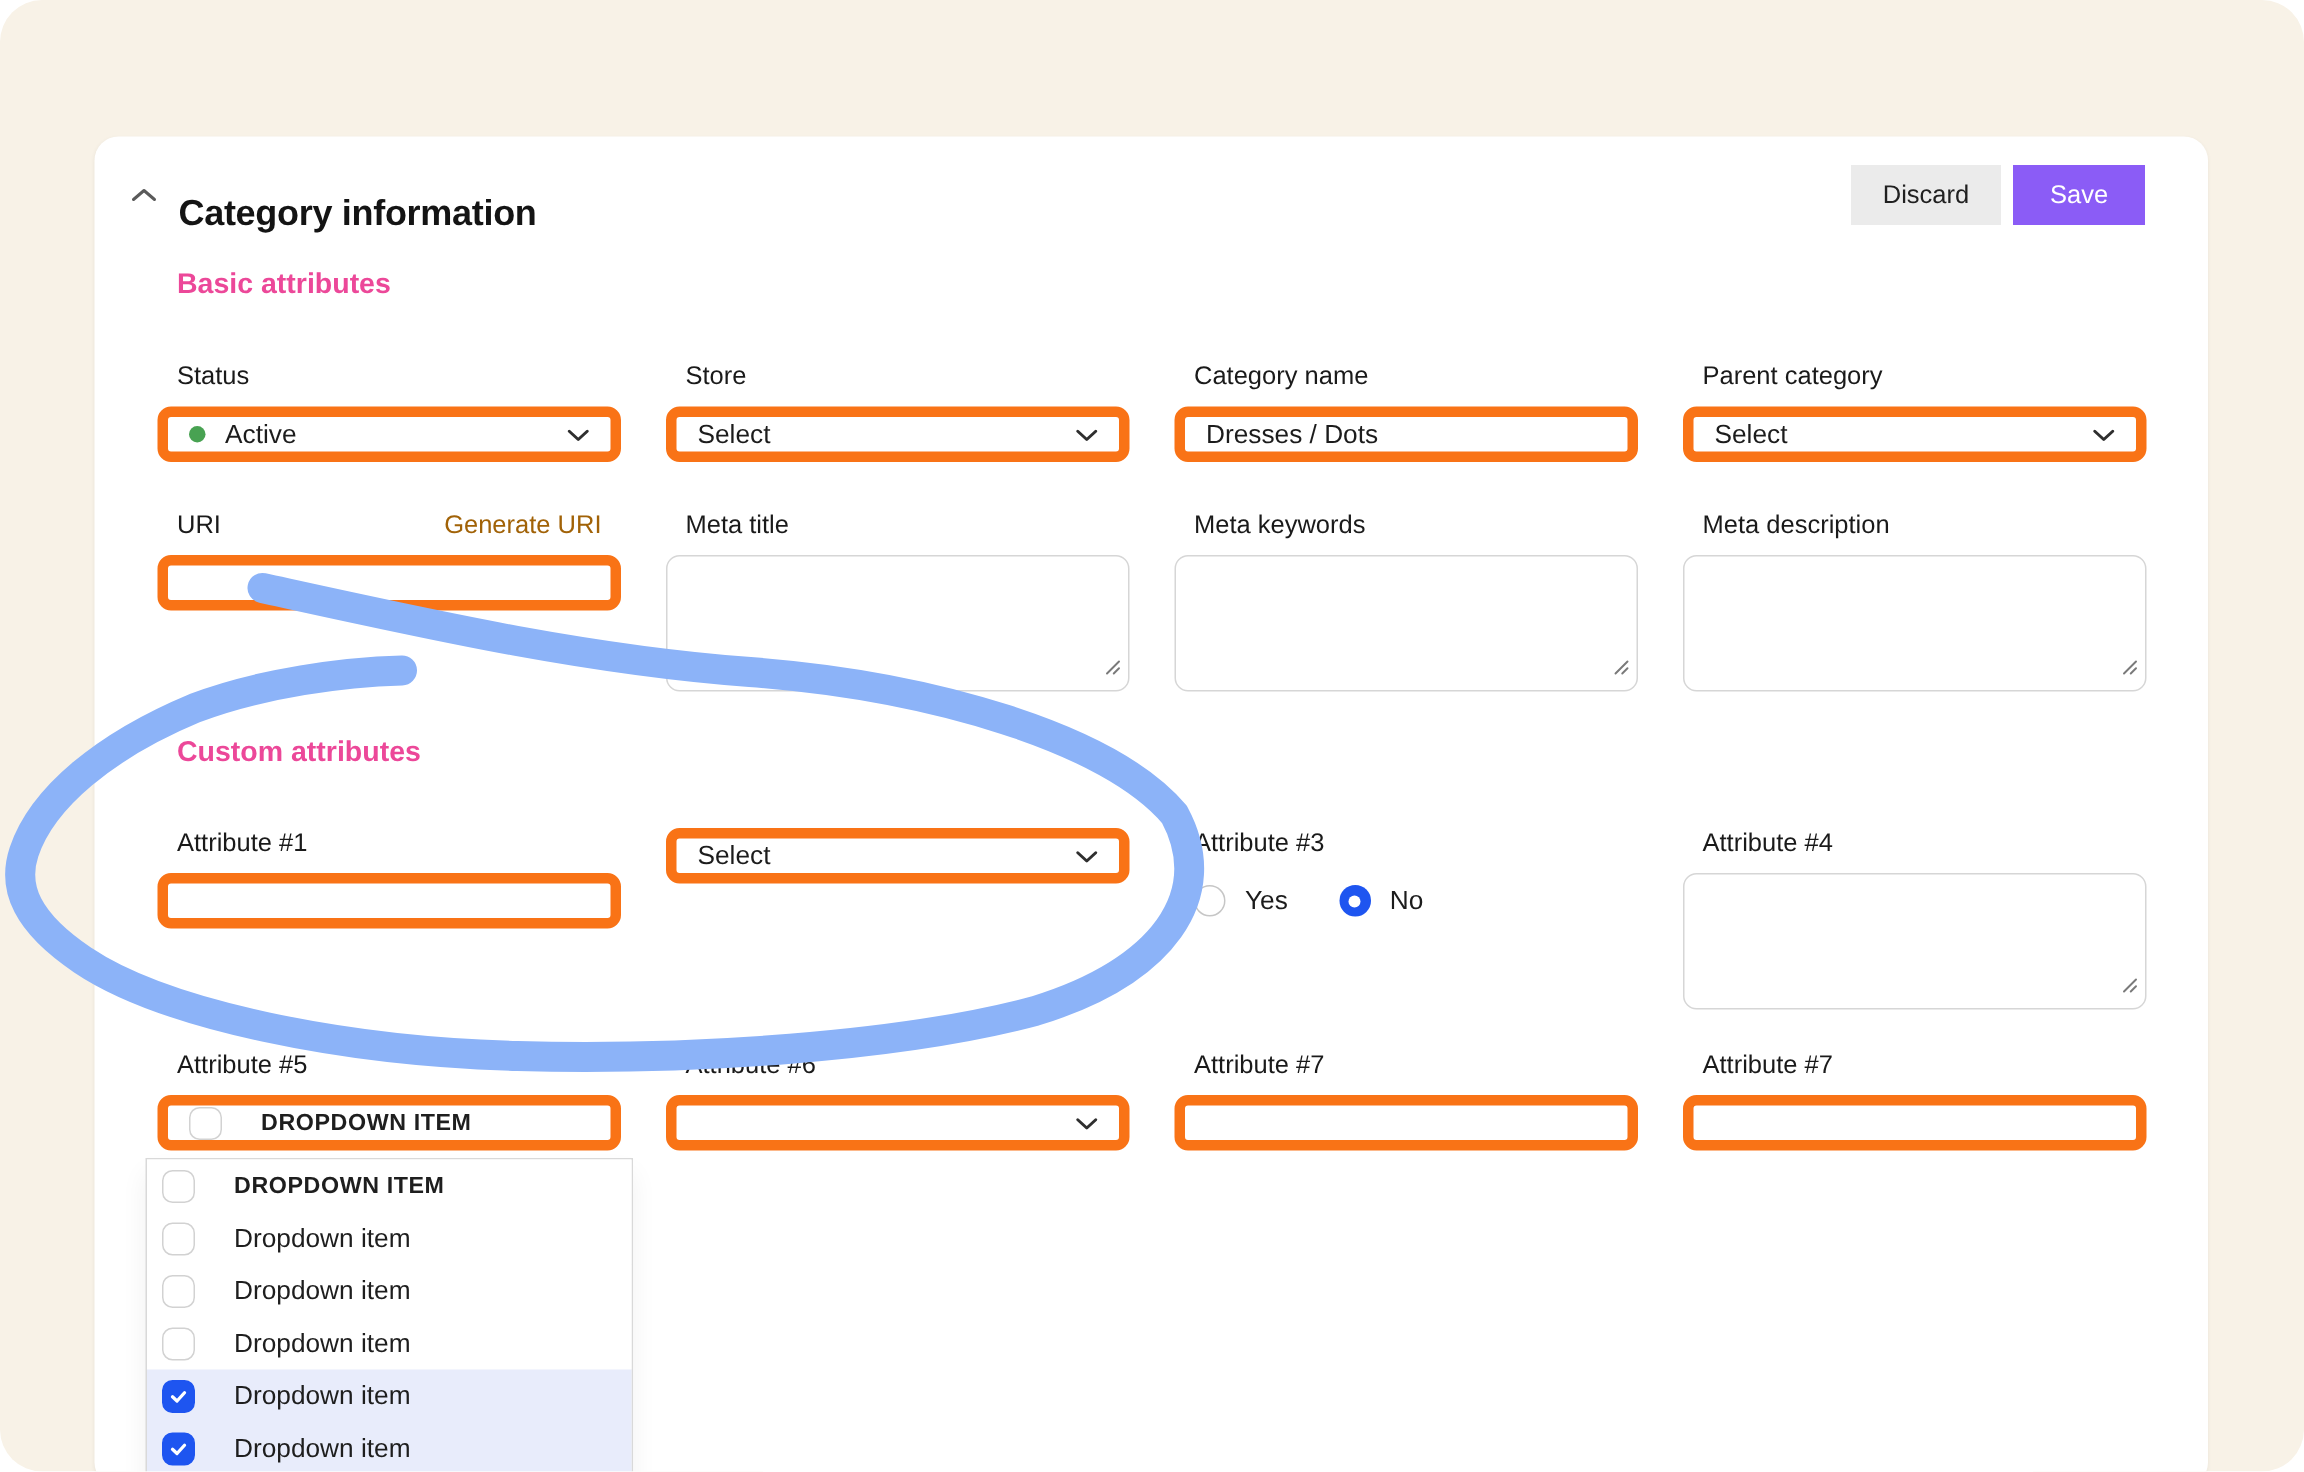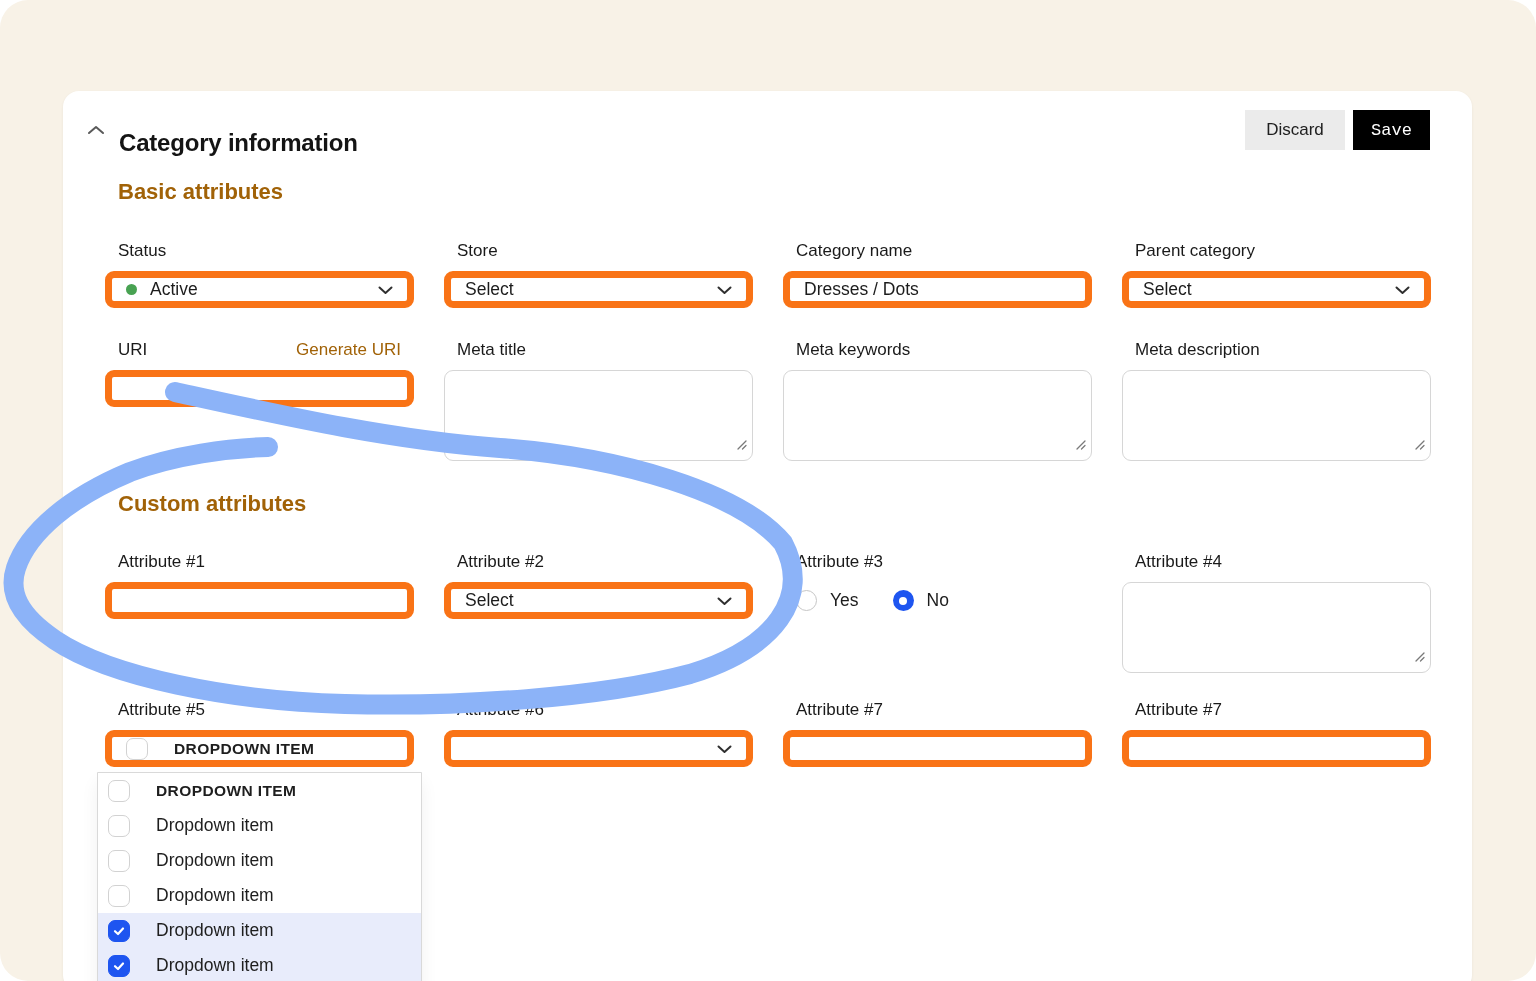--- a/index.html
+++ b/index.html
@@ -9,23 +9,23 @@
   .card { position:absolute; left:63px; top:91px; width:1409px; height:900px;
           background:#ffffff; border-radius:16px; box-shadow:0 1px 3px rgba(0,0,0,.06); }
 
   
   .card-header { position:absolute; left:19px; right:42px; top:19px; height:40px; display:flex; align-items:center; }
   .collapse-btn { width:28px; height:28px; display:flex; align-items:center; justify-content:center; cursor:pointer; background:none; border:none; }
   .card-title { margin-left:9px; font-size:24px; font-weight:700; color:#141414; letter-spacing:-.2px;margin-top:26px; }
   .header-spacer { flex:1; }
   .btn { height:40px; border:none; border-radius:0; font-size:17px; font-family:inherit; display:flex; align-items:center; justify-content:center; cursor:pointer; }
   .btn-discard { width:100px; background:#ebebeb; color:#202020; margin-right:8px; }
-  .btn-save { width:77px; background:#000000; color:#ffffff;font-family:Liberation Mono, monospace; }
-
-  .section-heading { position:absolute; left:55px; font-size:22px; font-weight:700; color:#a16207; }
+  .btn-save { width:88px; background:#8b5cf6; color:#ffffff; }
+
+  .section-heading { position:absolute; left:55px; font-size:19px; font-weight:700; color:#ec4899; }
   .h-basic { top:88px; }
   .h-custom { top:400px; }
 
   
   .grid-row { position:absolute; left:42px; width:1326px; display:grid; grid-template-columns:repeat(4,309px); column-gap:30px; }
   .row-1 { top:150px; } .row-2 { top:249px; } .row-3 { top:461px; } .row-4 { top:609px; }
   .cell { display:flex; flex-direction:column; }
   .cell-label { height:20px; margin-bottom:10px; padding-left:13px; font-size:17px; font-weight:500; color:#1a1a1a;
                 display:flex; align-items:center; }
   .cell-label.split { justify-content:space-between; padding-right:13px; }
@@ -175,21 +175,20 @@
     </div>
 
     <div class="grid-row row-3">
       <div class="cell">
         <div class="cell-label">Attribute #1</div>
         <div class="field">
           <span></span>
         </div>
       </div>
       <div class="cell">
-        <div class="cell-label">Attribute #2</div>
         <div class="field select">
           <span>Select</span>
           <span class="chevron">
             <svg width="15" height="9" viewBox="0 0 15 9" fill="none">
                 <path d="M1.5 1.5 L7.5 7 L13.5 1.5" stroke="#2f2f2f" stroke-width="2" stroke-linecap="round" stroke-linejoin="round"></path>
               </svg>
           </span>
         </div>
       </div>
       <div class="cell">

